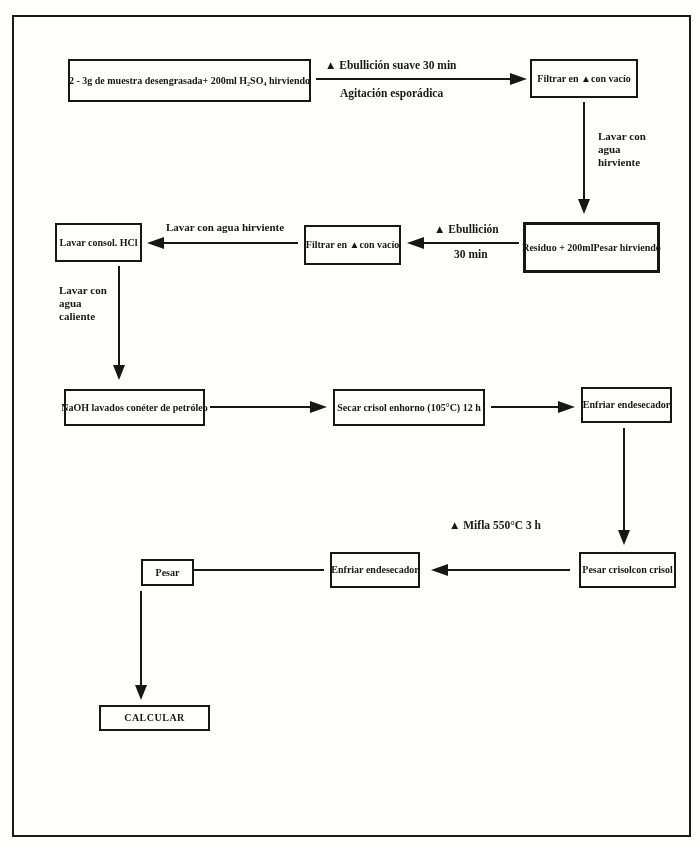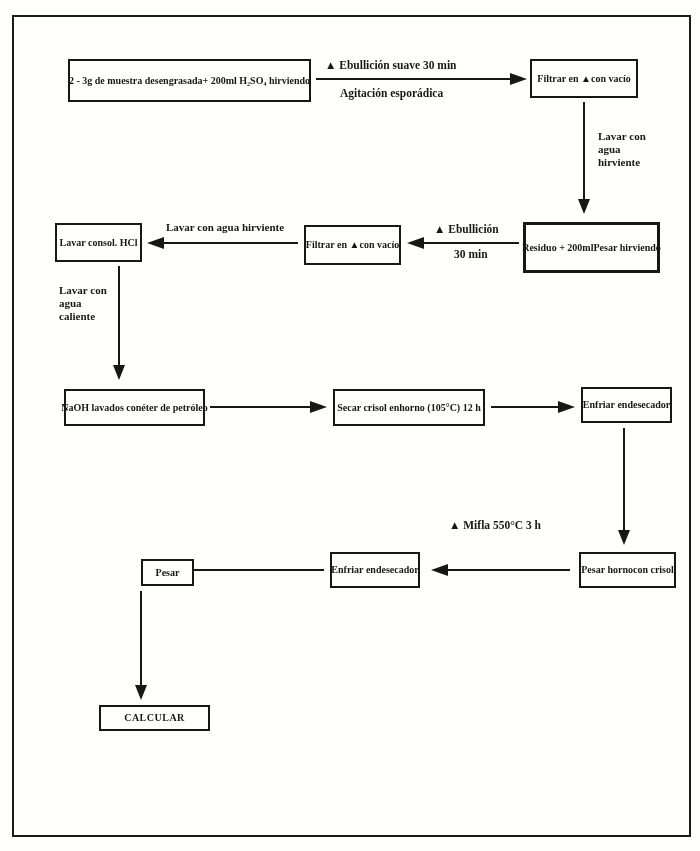--- a/index.html
+++ b/index.html
@@ -117,21 +117,21 @@
     <div class="node" style="left:567px;top:370px;width:91px;height:36px;">
       <span class="ln">Enfriar en</span>
       <span class="ln">desecador</span>
     </div>
 
     <div class="arr-v" style="left:609px;top:411px;height:103px;">
       <i class="tip tip-d"></i>
     </div>
 
     <div class="node" style="left:565px;top:535px;width:97px;height:36px;">
-      <span class="ln">Pesar horno</span>
+      <span class="ln">Pesar crisol</span>
       <span class="ln">con crisol</span>
     </div>
 
     <div class="arr-h" style="left:434px;top:552px;width:122px;">
       <i class="tip tip-l"></i>
     </div>
     <div class="lbl" style="left:435px;top:502px;">▲ Mifla 550°C 3 h</div>
 
     <div class="node" style="left:316px;top:535px;width:90px;height:36px;">
       <span class="ln">Enfriar en</span>

